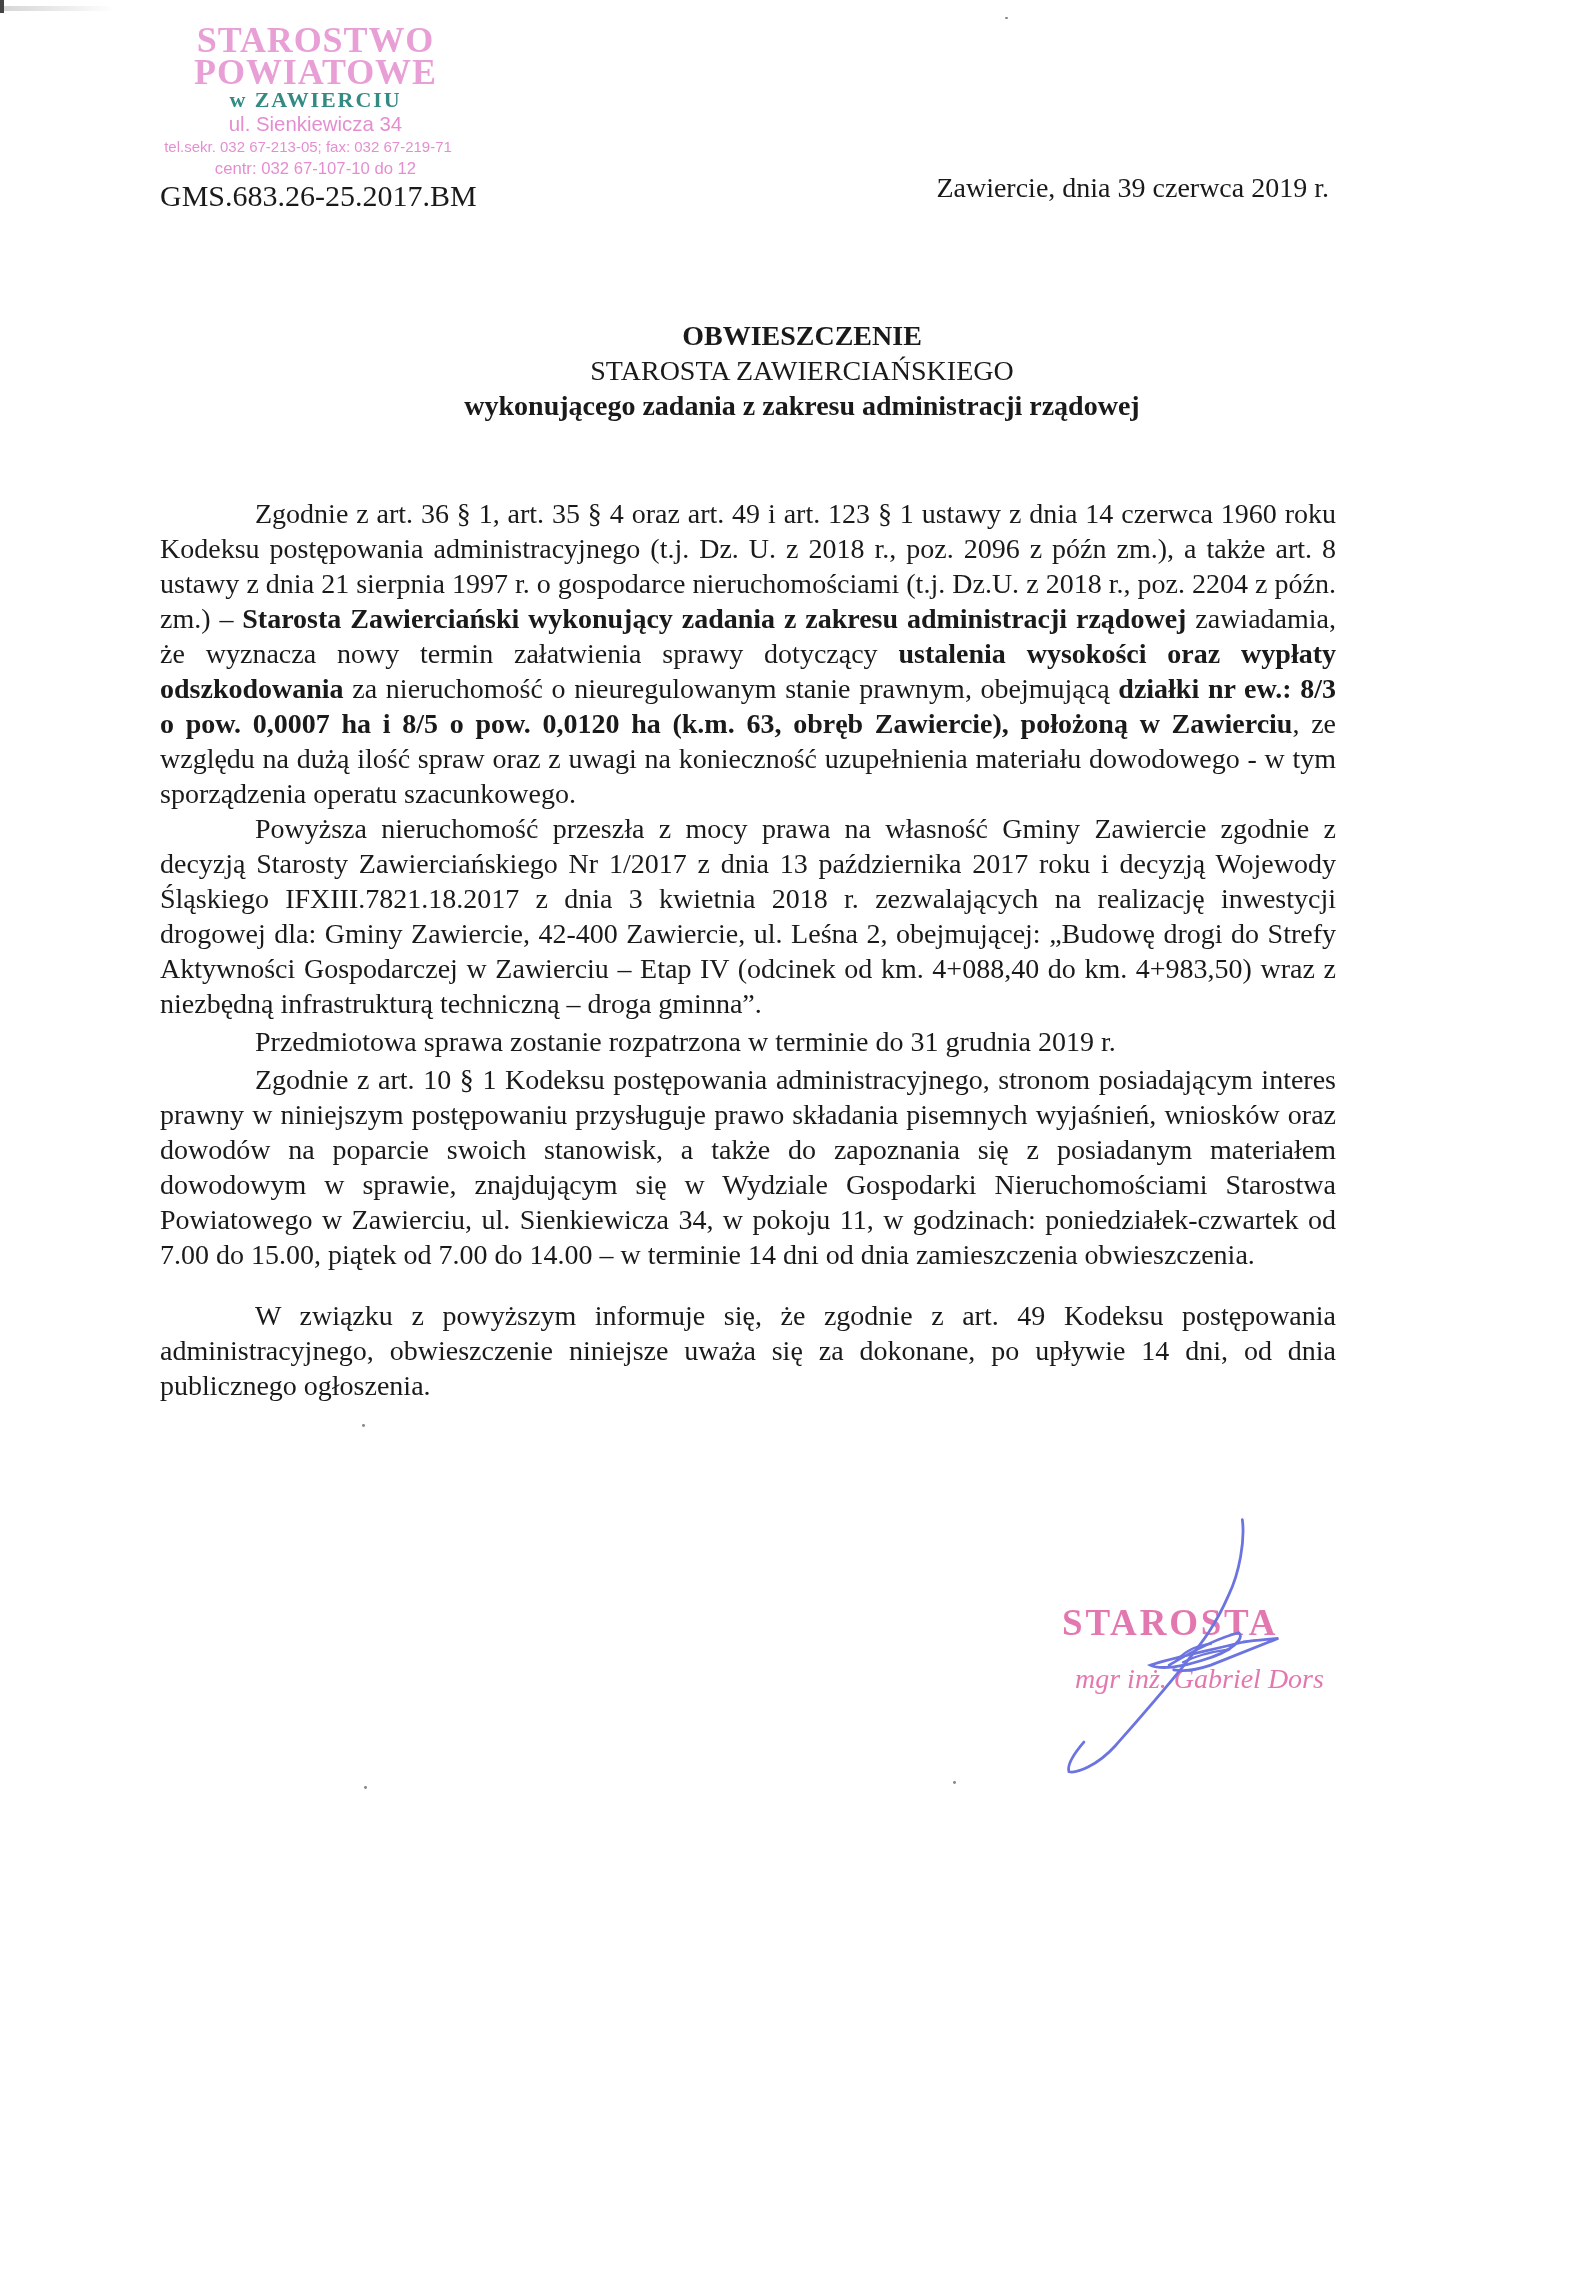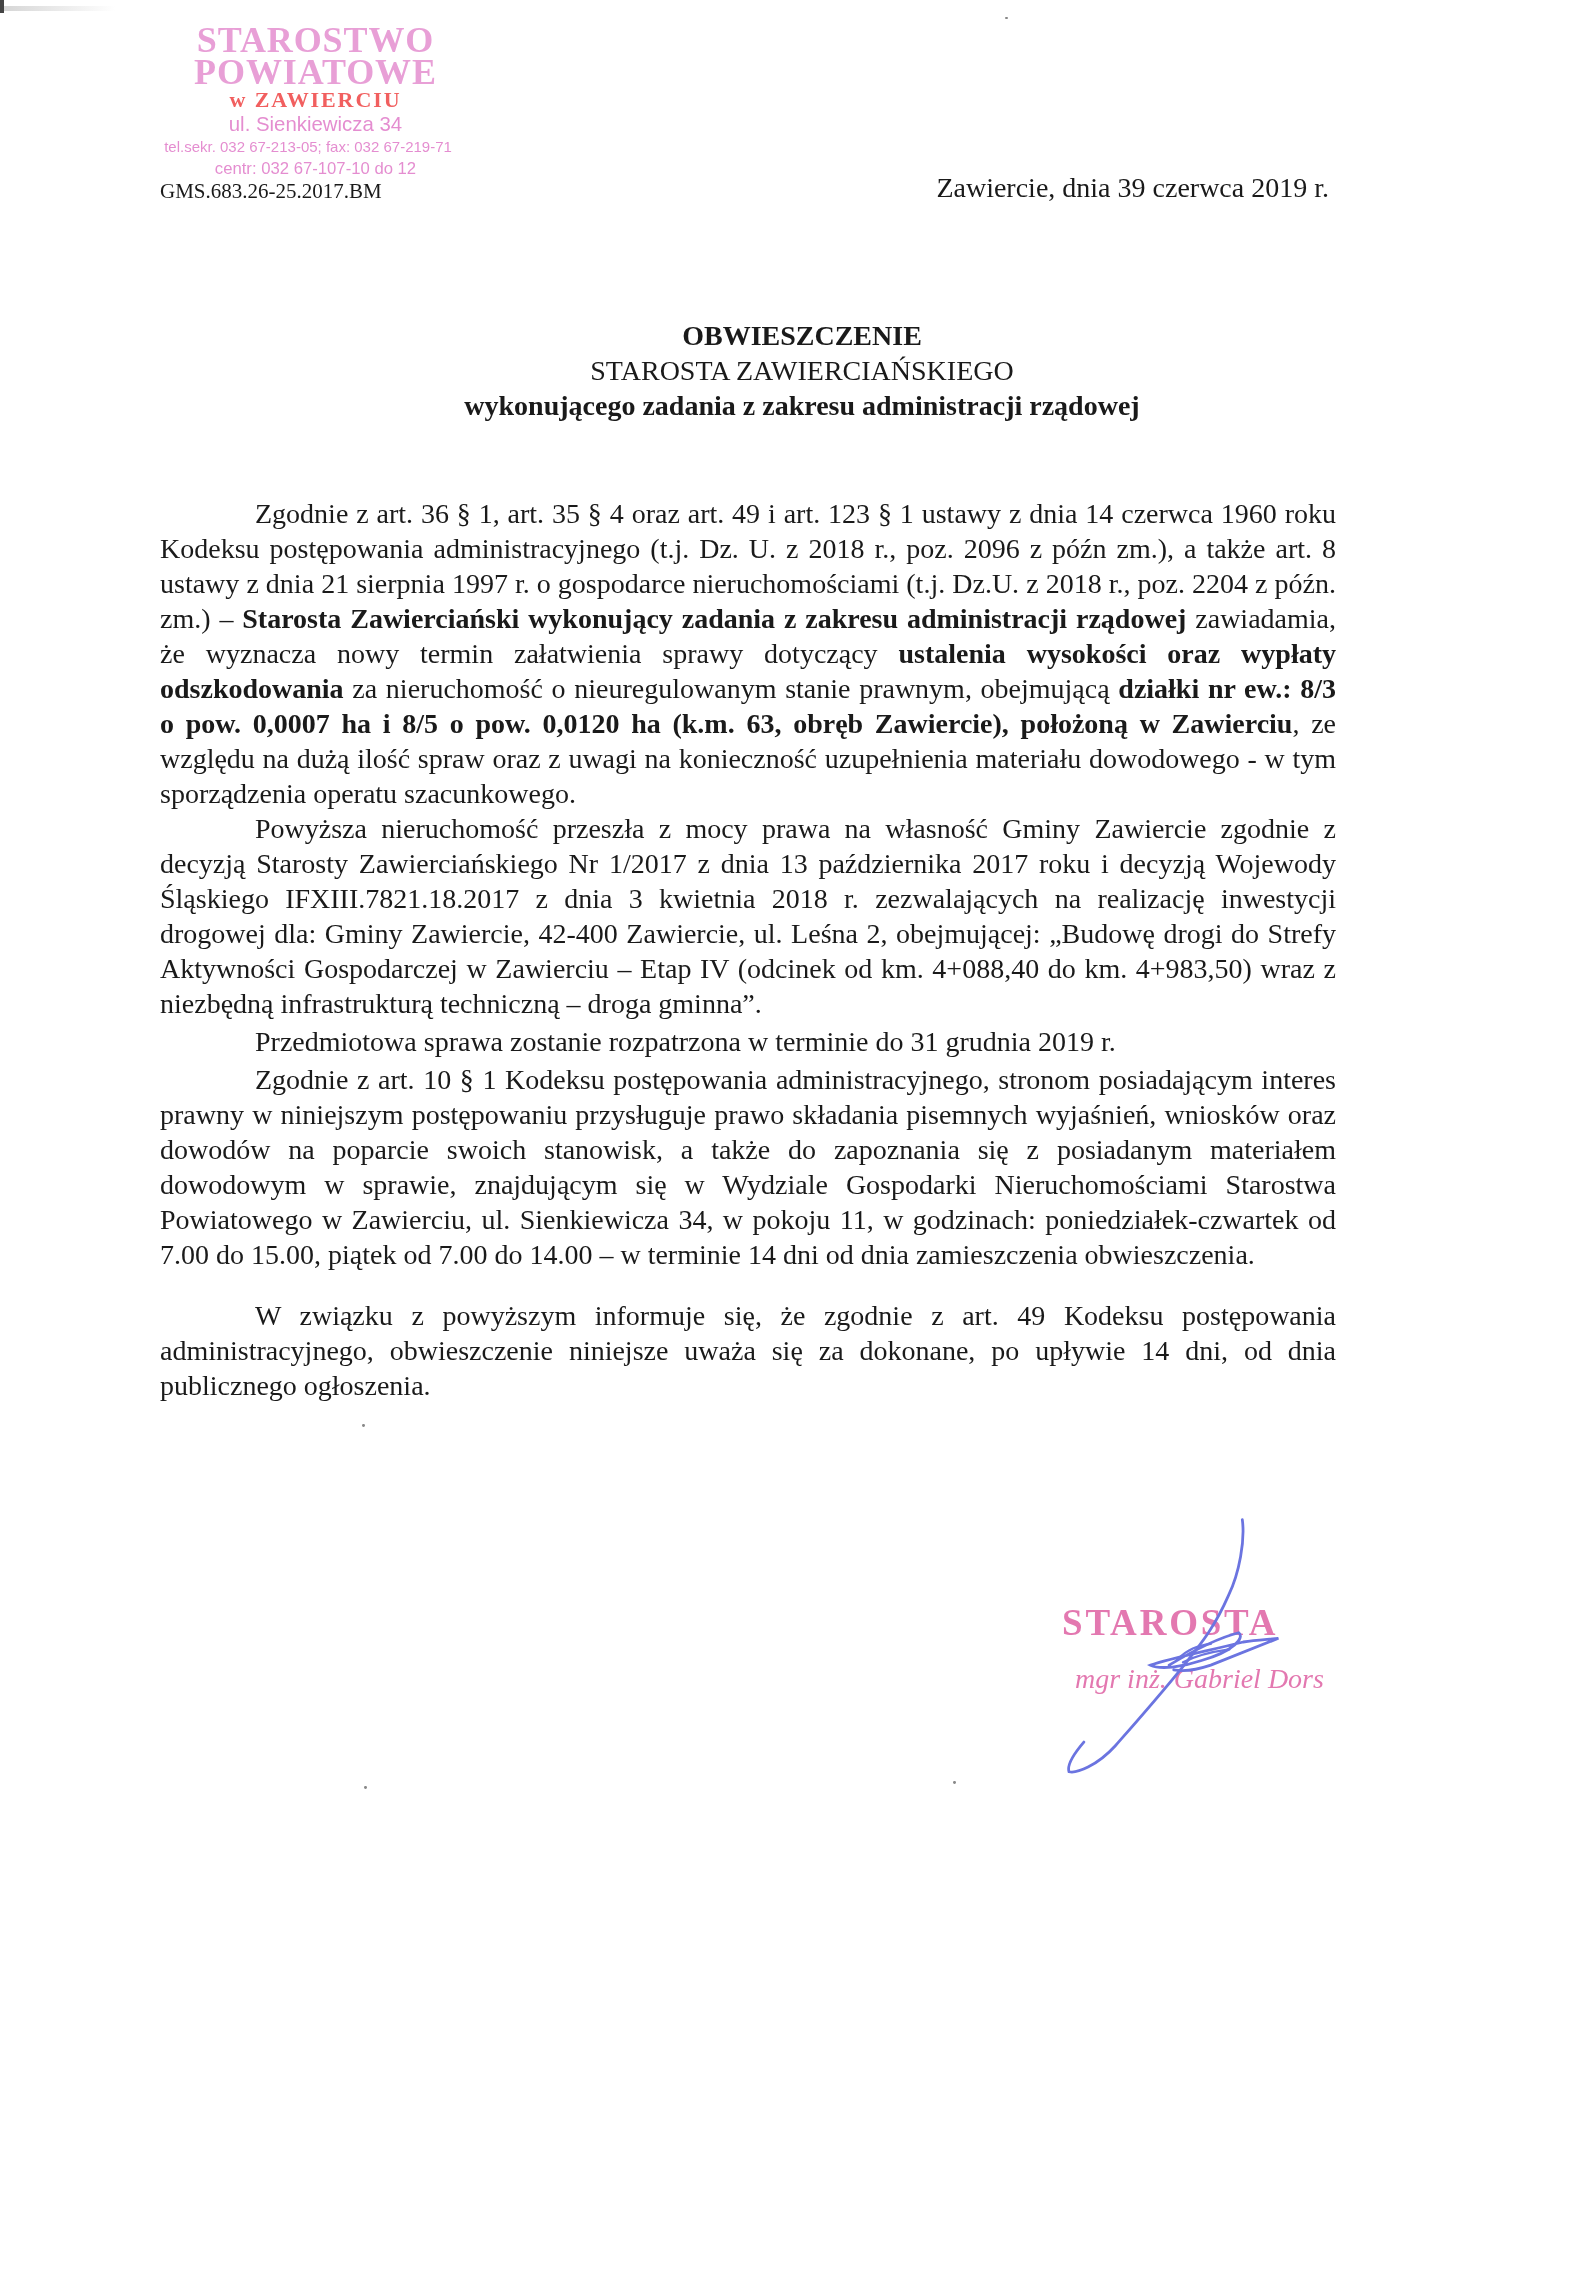--- a/index.html
+++ b/index.html
@@ -6,25 +6,25 @@
   body { width: 1592px; height: 2286px; position: relative; overflow: hidden;
          font-family: "Liberation Serif", "DejaVu Serif", serif; color: #1a1a1a; }
   .scan-edge { position: absolute; left: 0; top: 0; width: 3.7px; height: 13px; background: #444; }
   .scan-shadow { position: absolute; left: 3.7px; top: 5.6px; width: 111px; height: 5.6px;
                  background: linear-gradient(to right, #bbb, rgba(255,255,255,0)); opacity: .6; }
   .stamp { position: absolute; left: 130px; top: 24px; width: 371px; text-align: center;
            color: #e07ac8; opacity: .85; }
   .stamp .s1 { font-family: "Liberation Serif", serif; font-weight: bold; font-size: 36px;
                letter-spacing: 0.9px; line-height: 32px; color: #e48fd0; }
   .stamp .s2 { font-family: "Liberation Serif", serif; font-weight: bold; font-size: 22px;
-               letter-spacing: 1.9px; line-height: 24px; color: #ef4444; }
+               letter-spacing: 1.9px; line-height: 24px; color: #0f766e; }
   .stamp .s3 { font-family: "Liberation Sans", sans-serif; font-size: 20.4px; line-height: 24px; }
   .stamp .s4 { font-family: "Liberation Sans", sans-serif; font-size: 15px; line-height: 22px; margin-left: -15px; white-space: nowrap; }
   .stamp .s5 { font-family: "Liberation Sans", sans-serif; font-size: 16.7px; line-height: 22px; }
-  .ref { position: absolute; left: 160px; top: 179px; font-size: 21px; text-align: right; }
+  .ref { position: absolute; left: 160px; top: 179px; font-size: 30px; text-align: right; }
   .place-date { position: absolute; right: 263px; top: 172px; font-size: 28px; }
   .title-block { position: absolute; left: 0; width: 1592px; top: 318px; text-align: center; }
   .title-block div { font-weight: bold; font-size: 28px; line-height: 35px; padding-left: 12px; }
   .title-block .t2 { font-weight: normal; }
   .title-block .t1 { font-weight: bold; }
   .body { position: absolute; left: 160px; top: 496px; width: 1176px; font-size: 28px;
           line-height: 35px; text-align: justify; }
   .body p { margin: 0; text-indent: 95px; }
   .body p.gap { margin-top: 3px; }
   .body p.gap2 { margin-top: 26px; }

